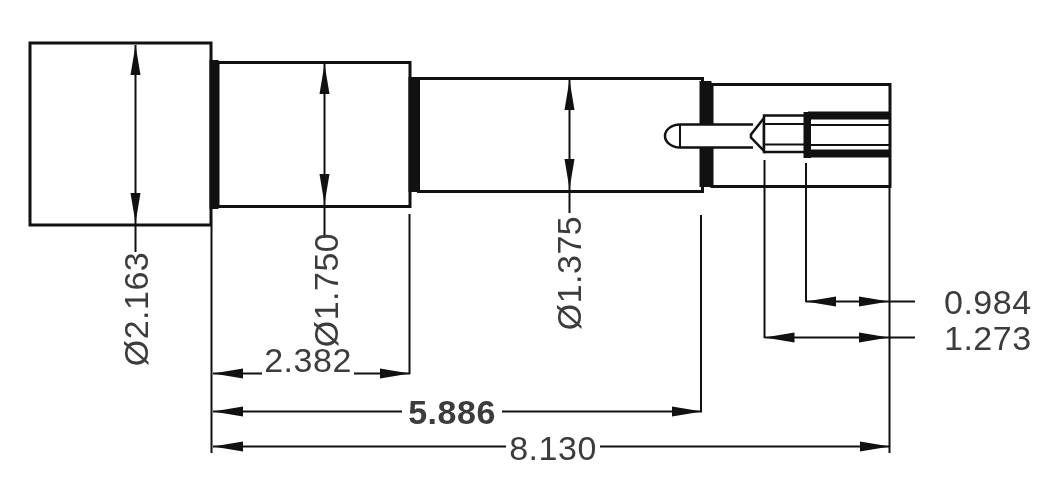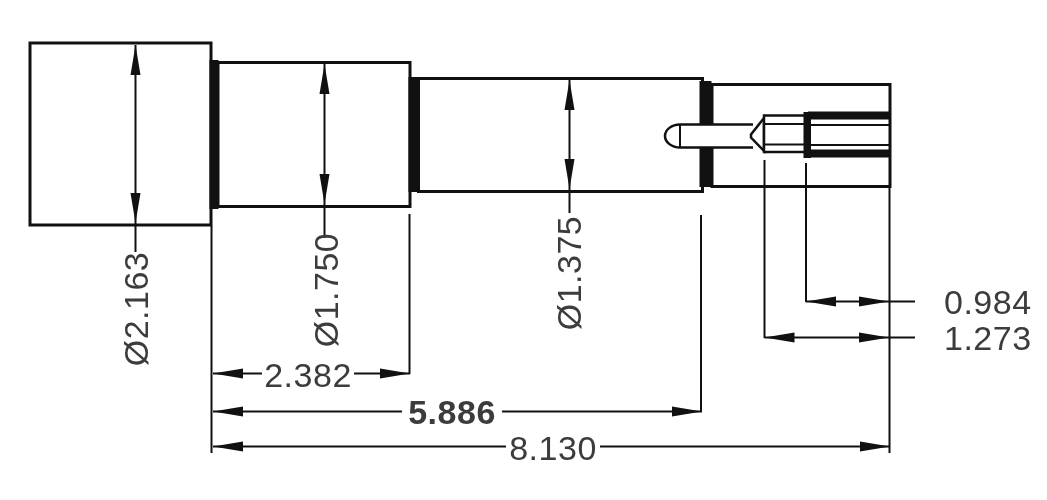--- a/index.html
+++ b/index.html
@@ -97,19 +97,19 @@
       <polygon points="889,301.5 859,296.5 859,306.5"></polygon>
       <polygon points="764.5,337.5 794.5,332.5 794.5,342.5"></polygon>
       <polygon points="889,337.5 859,332.5 859,342.5"></polygon>
     </g>
   </svg>
 
   <div class="label rot" style="left:136px; top:309px;">Ø2.163</div>
   <div class="label rot" style="left:326px; top:290px;">Ø1.750</div>
   <div class="label rot" style="left:569px; top:273px;">Ø1.375</div>
 
-  <div class="label" style="left:308px; top:375px;text-align:right;">2.382</div>
+  <div class="label" style="left:308px; top:360px;text-align:right;">2.382</div>
   <div class="label" style="left:452px; top:412px;font-weight:bold;">5.886</div>
   <div class="label" style="left:553px; top:448px;">8.130</div>
   <div class="label right-anchor" style="left:920px; top:302px;">0.984</div>
   <div class="label right-anchor" style="left:920px; top:338px;">1.273</div>
 
 </div>
 
 </body></html>

